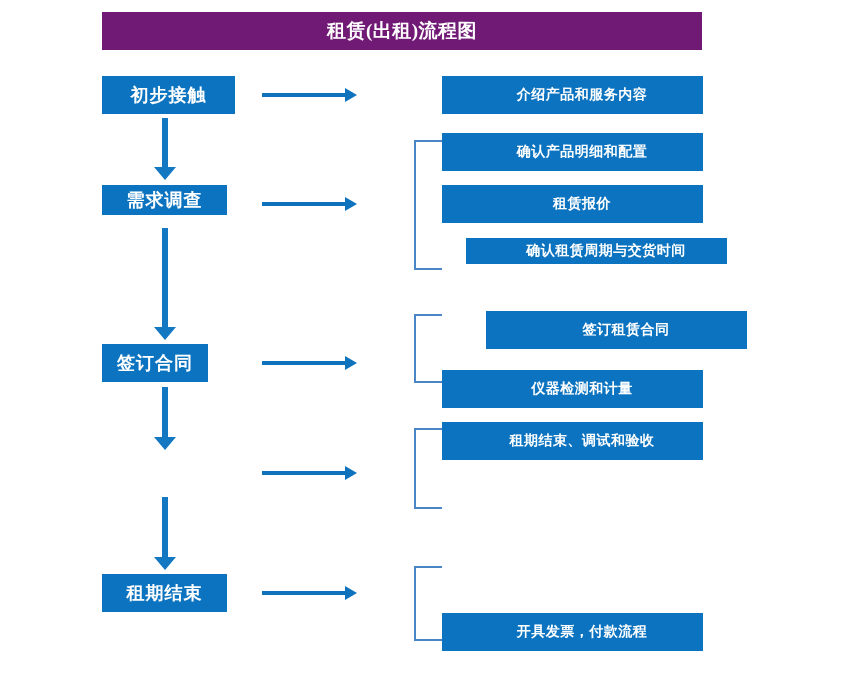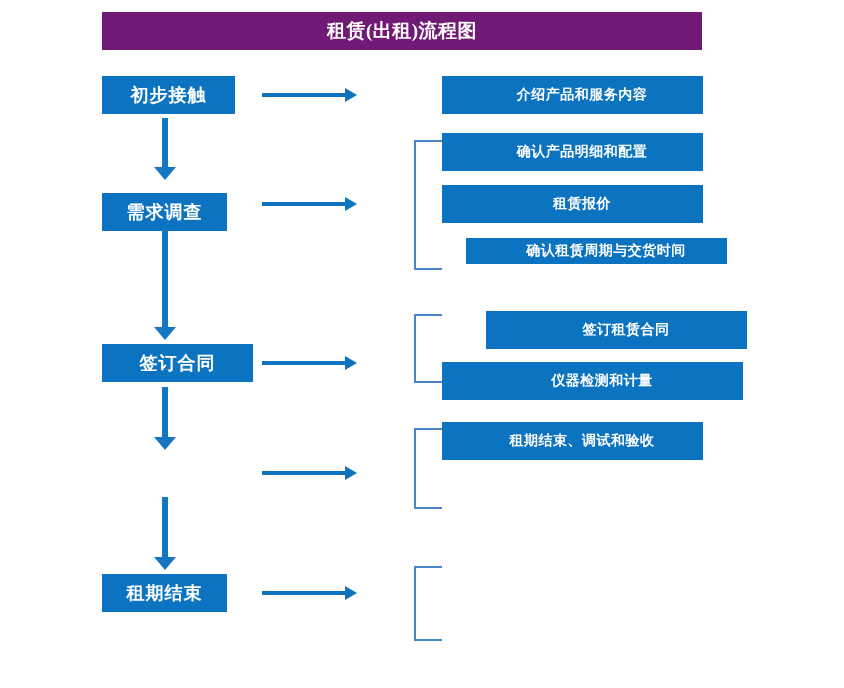--- a/index.html
+++ b/index.html
@@ -103,25 +103,25 @@
 <div id="canvas">
 
   <div class="title-bar" style="left:102px; top:12px; width:600px; height:38px;">
     <span>租赁(出租)流程图</span>
   </div>
 
   <div class="box stage-box" style="left:102px; top:76px; width:133px; height:38px;">
     <span>初步接触</span>
   </div>
 
-  <div class="box stage-box" style="left:102px; top:185px; width:125px; height:38px;margin-top:8px;">
+  <div class="box stage-box" style="left:102px; top:185px; width:125px; height:30px;">
     <span>需求调查</span>
   </div>
 
-  <div class="box stage-box" style="left:102px; top:344px; width:151px; height:38px;">
+  <div class="box stage-box" style="left:102px; top:344px; width:106px; height:38px;">
     <span>签订合同</span>
   </div>
 
 
   <div class="box stage-box" style="left:102px; top:574px; width:125px; height:38px;">
     <span>租期结束</span>
   </div>
 
   <div class="v-arrow" style="left:154px; top:118px; height:62px;">
     <div class="shaft" style="height:49px;"></div>
@@ -189,24 +189,27 @@
   </div>
 
   <div class="box detail-box" style="left:466px; top:238px; width:261px; height:26px;">
     <span>确认租赁周期与交货时间</span>
   </div>
 
   <div class="box detail-box" style="left:442px; top:311px; width:261px; height:38px;margin-left:44px;">
     <span>签订租赁合同</span>
   </div>
 
-  <div class="box detail-box" style="left:442px; top:362px; width:301px; height:38px;">
+  <div class="box detail-box" style="left:442px; top:370px; width:261px; height:38px;">
     <span>仪器检测和计量</span>
   </div>
 
   <div class="box detail-box" style="left:442px; top:422px; width:261px; height:38px;">
     <span>租期结束、调试和验收</span>
   </div>
 
 
 
+  <div class="box detail-box" style="left:442px; top:613px; width:261px; height:38px;">
+    <span>开具发票，付款流程</span>
+  </div>
 
 </div>
 
 </body></html>

